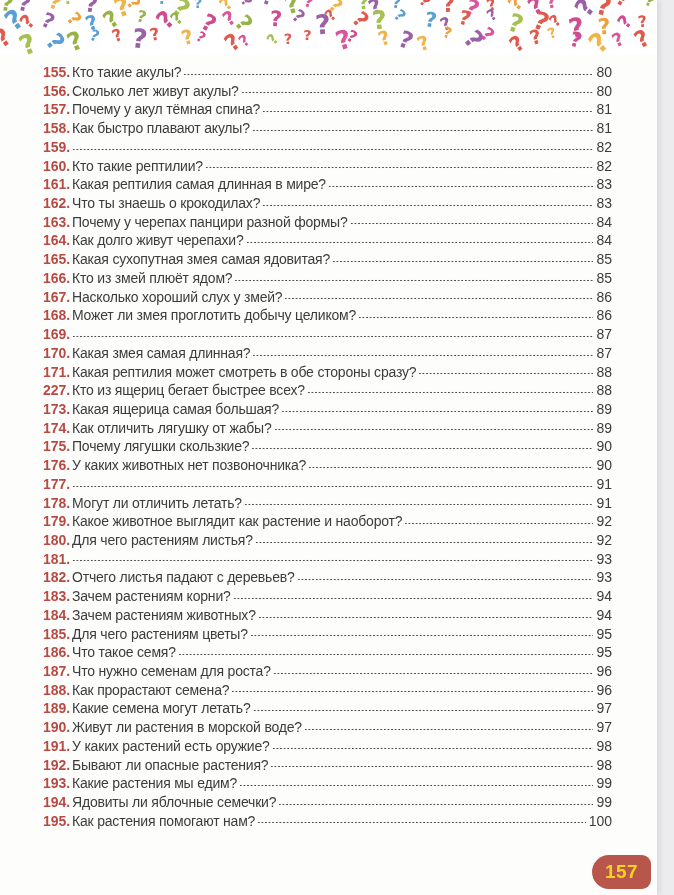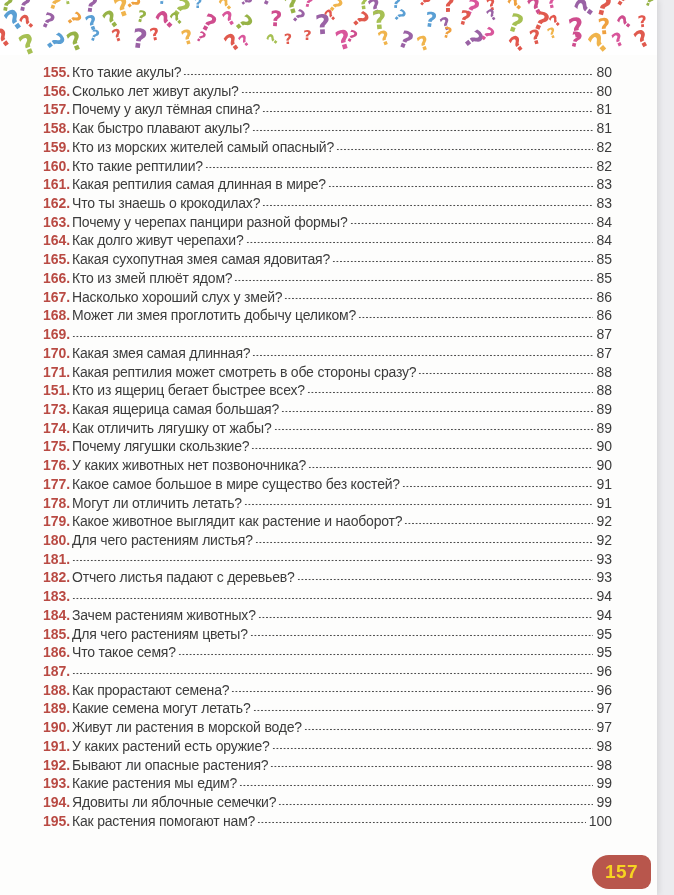--- a/index.html
+++ b/index.html
@@ -179,21 +179,20 @@
 
   <div class="row">
     <span class="num">158.</span>
     <span class="title">Как быстро плавают акулы?</span>
     <span class="leader"></span>
     <span class="pnum">81</span>
   </div>
 
   <div class="row">
     <span class="num">159.</span>
-    <span class="title">Кто из морских жителей самый опасный?</span>
     <span class="leader"></span>
     <span class="pnum">82</span>
   </div>
 
   <div class="row">
     <span class="num">160.</span>
     <span class="title">Кто такие рептилии?</span>
     <span class="leader"></span>
     <span class="pnum">82</span>
   </div>
@@ -268,21 +267,21 @@
   </div>
 
   <div class="row">
     <span class="num">171.</span>
     <span class="title">Какая рептилия может смотреть в обе стороны сразу?</span>
     <span class="leader"></span>
     <span class="pnum">88</span>
   </div>
 
   <div class="row">
-    <span class="num">151.</span>
+    <span class="num">227.</span>
     <span class="title">Кто из ящериц бегает быстрее всех?</span>
     <span class="leader"></span>
     <span class="pnum">88</span>
   </div>
 
   <div class="row">
     <span class="num">173.</span>
     <span class="title">Какая ящерица самая большая?</span>
     <span class="leader"></span>
     <span class="pnum">89</span>
@@ -304,21 +303,20 @@
 
   <div class="row">
     <span class="num">176.</span>
     <span class="title">У каких животных нет позвоночника?</span>
     <span class="leader"></span>
     <span class="pnum">90</span>
   </div>
 
   <div class="row">
     <span class="num">177.</span>
-    <span class="title">Какое самое большое в мире существо без костей?</span>
     <span class="leader"></span>
     <span class="pnum">91</span>
   </div>
 
   <div class="row">
     <span class="num">178.</span>
     <span class="title">Могут ли отличить летать?</span>
     <span class="leader"></span>
     <span class="pnum">91</span>
   </div>
@@ -345,20 +343,21 @@
 
   <div class="row">
     <span class="num">182.</span>
     <span class="title">Отчего листья падают с деревьев?</span>
     <span class="leader"></span>
     <span class="pnum">93</span>
   </div>
 
   <div class="row">
     <span class="num">183.</span>
+    <span class="title">Зачем растениям корни?</span>
     <span class="leader"></span>
     <span class="pnum">94</span>
   </div>
 
   <div class="row">
     <span class="num">184.</span>
     <span class="title">Зачем растениям животных?</span>
     <span class="leader"></span>
     <span class="pnum">94</span>
   </div>
@@ -372,20 +371,21 @@
 
   <div class="row">
     <span class="num">186.</span>
     <span class="title">Что такое семя?</span>
     <span class="leader"></span>
     <span class="pnum">95</span>
   </div>
 
   <div class="row">
     <span class="num">187.</span>
+    <span class="title">Что нужно семенам для роста?</span>
     <span class="leader"></span>
     <span class="pnum">96</span>
   </div>
 
   <div class="row">
     <span class="num">188.</span>
     <span class="title">Как прорастают семена?</span>
     <span class="leader"></span>
     <span class="pnum">96</span>
   </div>

